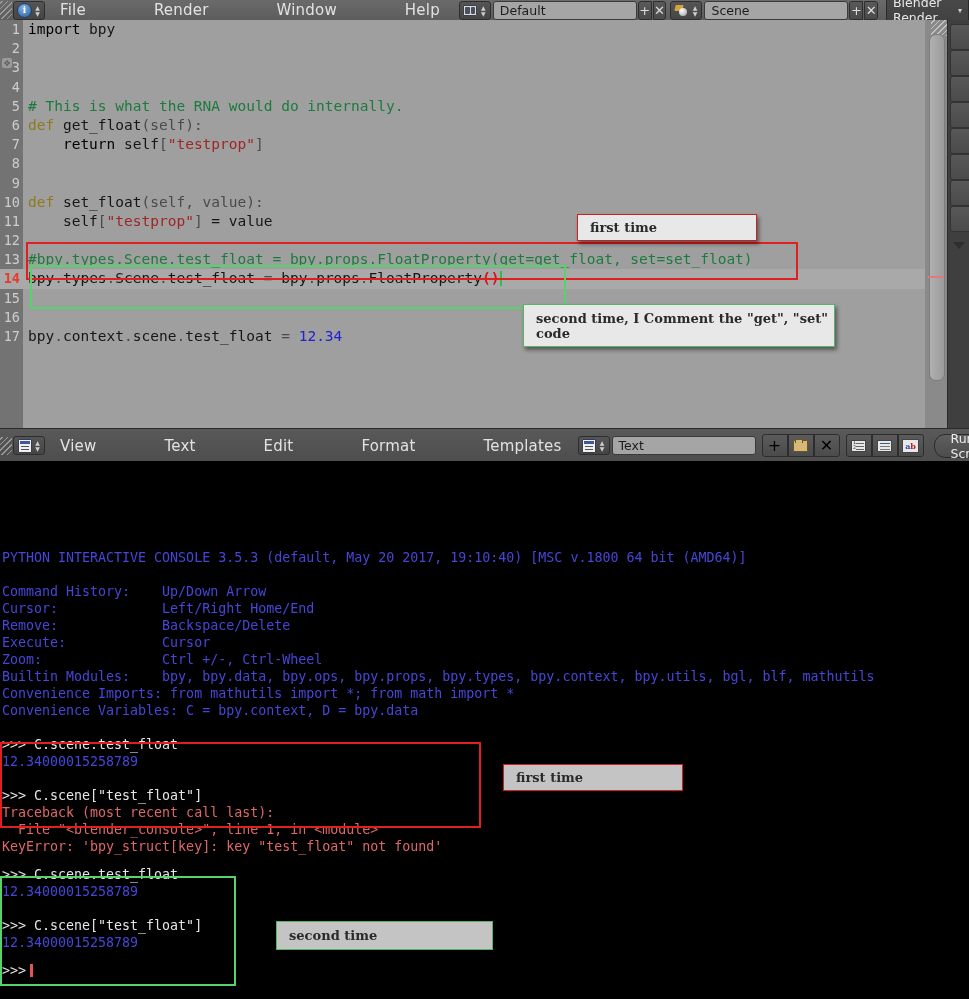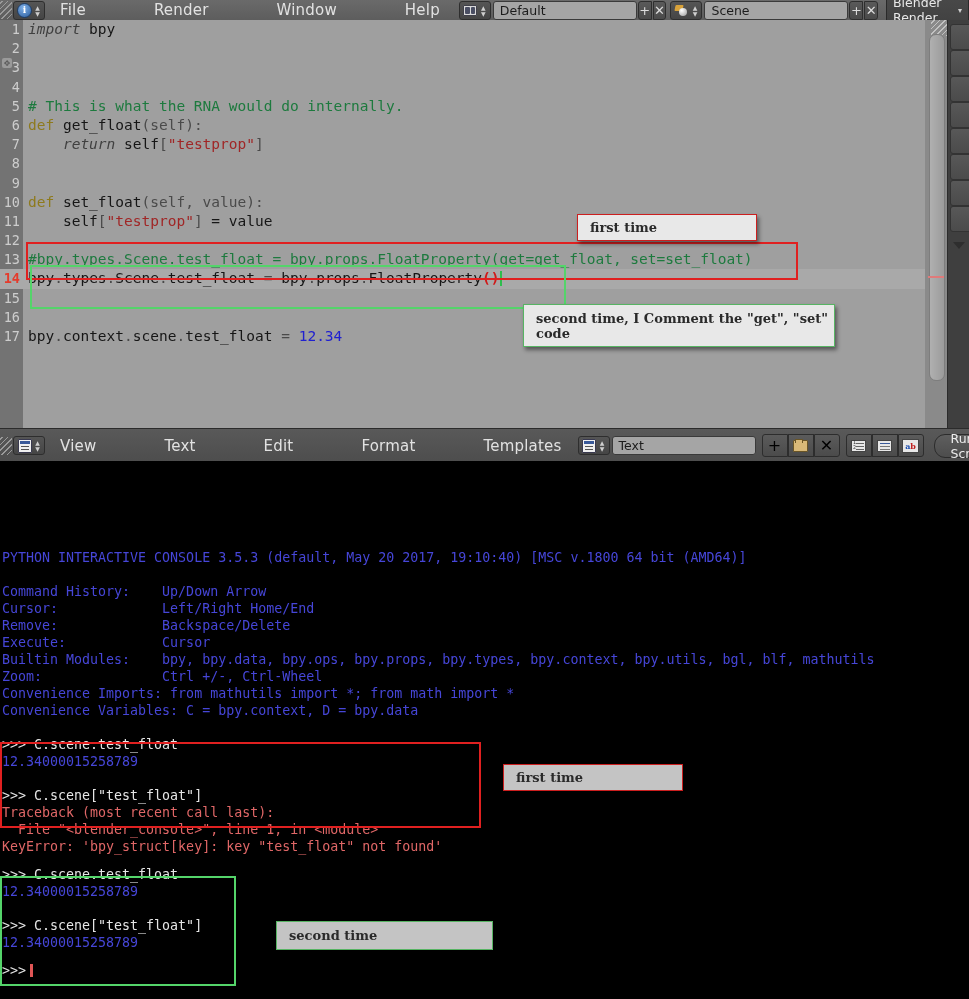--- a/index.html
+++ b/index.html
@@ -110,21 +110,21 @@
     white-space:pre;
   }
   .cline .ln{
     width:23px;flex:0 0 23px;text-align:right;padding-right:3px;box-sizing:border-box;
     color:#cdcdcd;font-size:13.5px;
   }
   .cline .code{padding-left:5px;color:#161616;}
   .cline.cur{background:#a9a9a9;}
   .cline.cur .ln{color:#e53b2b;font-weight:bold;}
   .kw{color:#8e7a1d;}
-  .kw2{color:#404040;font-style:italic;}
+  .kw2{color:#000000;}
   .str{color:#a02626;}
   .cmt{color:#1d7a3e;}
   .num{color:#2020d0;}
   .punct{color:#4a4a4a;}
   .paren-red{color:#d01818;font-weight:bold;}
   .caret-ed{
     display:inline-block;width:2px;height:15px;background:#2fbd4d;
     vertical-align:-3px;
   }
   .drag-dot{
@@ -453,22 +453,22 @@
 
   <div class="console">
     <div style="height:88px;"></div>
     <div class="cl c-blue">PYTHON INTERACTIVE CONSOLE 3.5.3 (default, May 20 2017, 19:10:40) [MSC v.1800 64 bit (AMD64)]</div>
     <div style="height:17px;"></div>
     <div id="console-help">
         <div class="cl c-blue">Command History:    Up/Down Arrow</div>
         <div class="cl c-blue">Cursor:             Left/Right Home/End</div>
         <div class="cl c-blue">Remove:             Backspace/Delete</div>
         <div class="cl c-blue">Execute:            Cursor</div>
+        <div class="cl c-blue">Zoom:               Ctrl +/-, Ctrl-Wheel</div>
         <div class="cl c-blue">Builtin Modules:    bpy, bpy.data, bpy.ops, bpy.props, bpy.types, bpy.context, bpy.utils, bgl, blf, mathutils</div>
-        <div class="cl c-blue">Zoom:               Ctrl +/-, Ctrl-Wheel</div>
         <div class="cl c-blue">Convenience Imports: from mathutils import *; from math import *</div>
         <div class="cl c-blue">Convenience Variables: C = bpy.context, D = bpy.data</div>
       </div>
     <div style="height:17px;"></div>
     <div id="console-block-first">
         <div class="cl c-white">&gt;&gt;&gt; C.scene.test_float</div>
         <div class="cl c-num">12.34000015258789</div>
         <div class="cl c-white">&nbsp;</div>
         <div class="cl c-white">&gt;&gt;&gt; C.scene["test_float"]</div>
         <div class="cl c-err">Traceback (most recent call last):</div>

